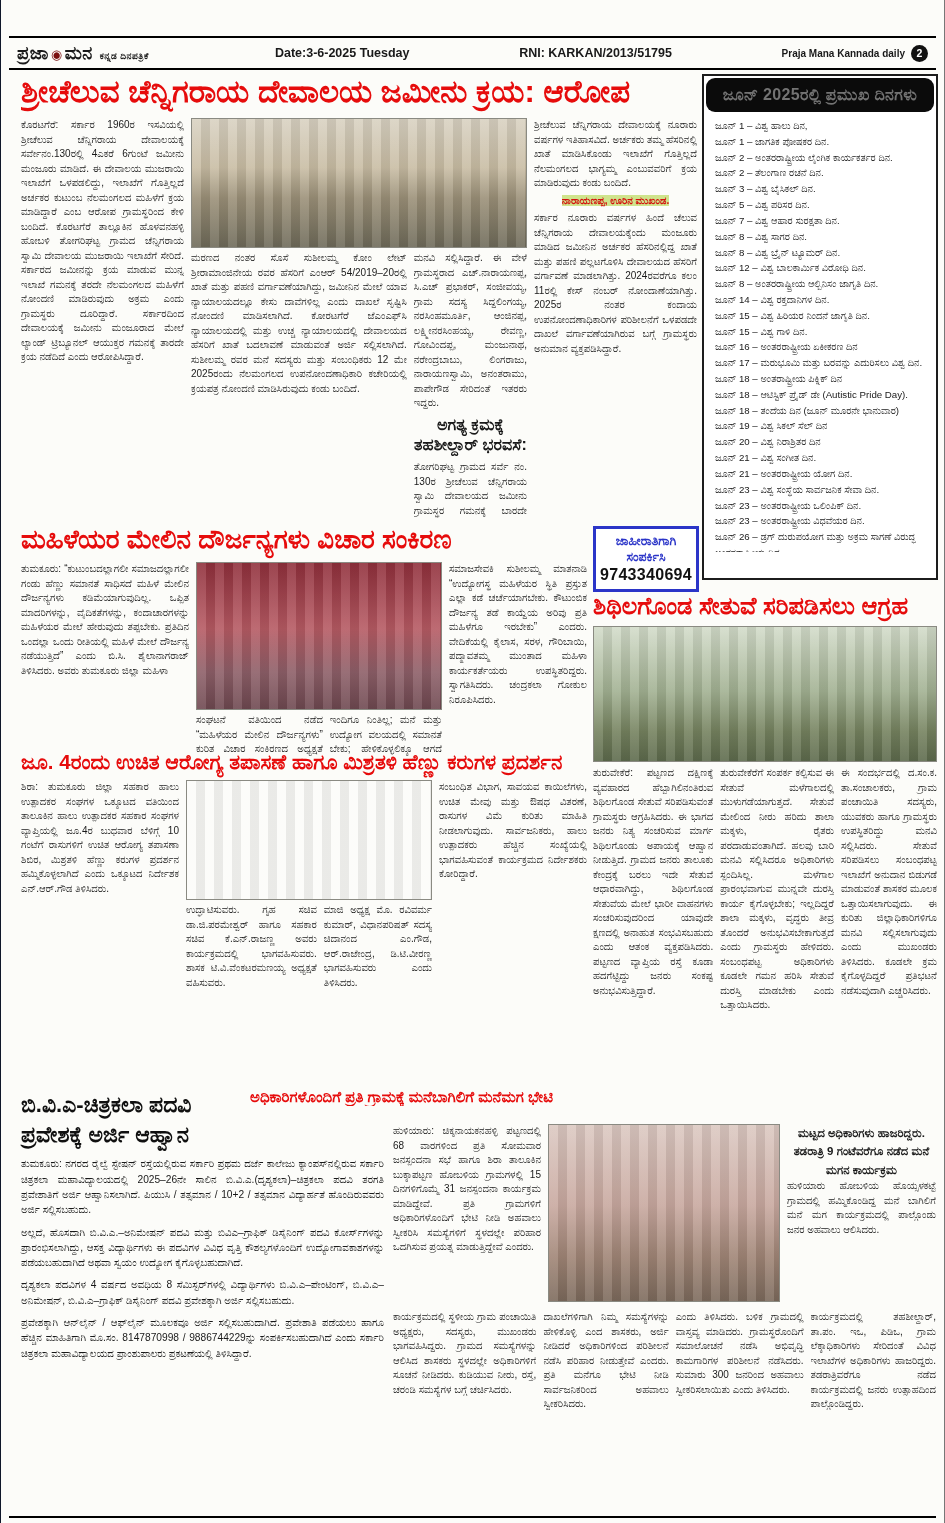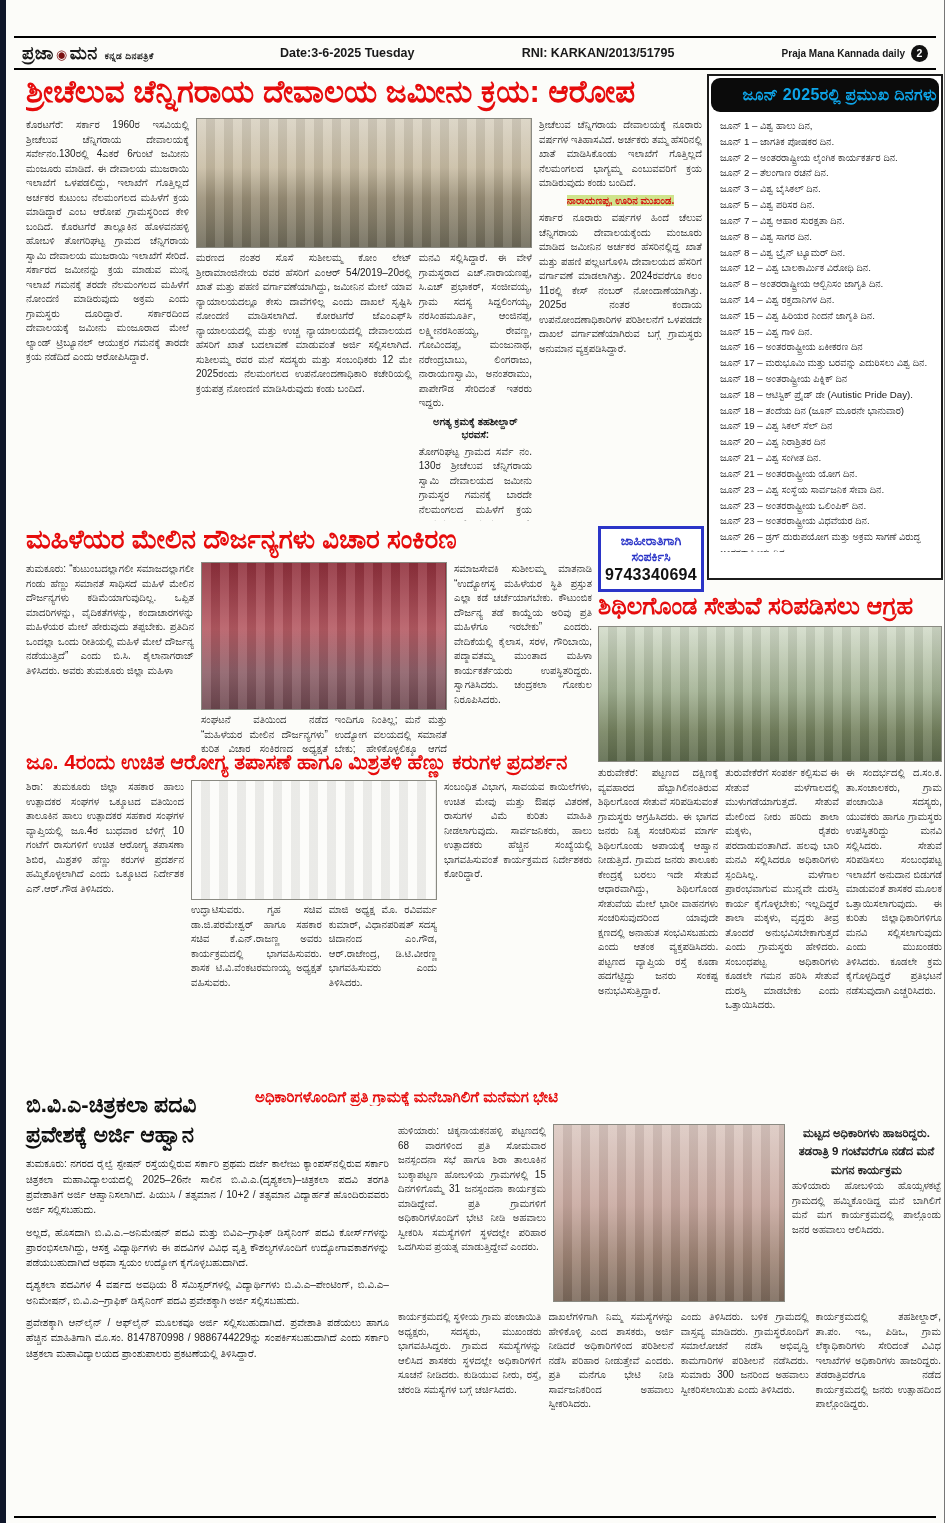--- a/index.html
+++ b/index.html
@@ -1,19 +1,19 @@
 <!DOCTYPE html>
 <html><head>
 <meta charset="utf-8">
 <style>
   *{margin:0;padding:0;box-sizing:border-box}
   html,body{background:#9a9a9a}
   .page{position:relative;width:945px;height:1523px;margin:0 auto;background:#fcfcf9;
         font-family:"Liberation Sans","DejaVu Sans",sans-serif;color:#191919;overflow:hidden;
-        border-left:6px solid #0f172a;border-right:1px solid #777}
+        border-left:1px solid #0f172a;border-right:1px solid #777}
   
   .hdr{position:absolute;left:8px;right:8px;top:36px;height:34px;border-top:2px solid #000;
        border-bottom:2.5px solid #000;display:flex;align-items:center;padding:0 8px;gap:6px}
   .logo{font-weight:bold;font-size:18px;letter-spacing:.5px;display:flex;align-items:baseline;gap:2px}
   .logo .emblem{color:#7a1010;font-size:13px}
   .logo-sub{font-size:9px;font-weight:bold;margin-left:5px}
   .hdr-date{font-size:12.5px;font-weight:bold;margin-left:120px}
   .hdr-rni{font-size:12.5px;font-weight:bold;margin-left:auto;margin-right:auto}
   .hdr-name{font-size:10px;font-weight:bold;}
   .pageno{width:17px;height:17px;border-radius:50%;background:#111;color:#fff;font-size:10.5px;
@@ -23,27 +23,27 @@
   .col{font-size:10px;line-height:1.45;text-align:justify;overflow:hidden;word-break:break-word}
   .cols{display:flex;gap:7px}
   .photo{border:1px solid #8a8a82;position:relative;overflow:hidden}
   .photo:after{content:"";position:absolute;inset:0;
      background:repeating-linear-gradient(90deg,rgba(255,255,255,.10) 0 9px,rgba(0,0,0,.07) 9px 18px)}
   .ph1{background:linear-gradient(180deg,#d9d2c2 0%,#c9bda4 38%,#9b9078 62%,#6e6a59 100%)}
   .ph2{background:linear-gradient(180deg,#90303c 0%,#b65a63 45%,#8d5f68 75%,#6e4850 100%)}
   .ph3{background:linear-gradient(180deg,#d3dcca 0%,#a2b192 48%,#75825f 78%,#5d6a4c 100%)}
   .ph4{background:linear-gradient(180deg,#e3e8d4 0%,#becb a8 0%,#b9c8a2 50%,#8fa078 100%)}
   .ph5{background:linear-gradient(180deg,#dcc9c2 0%,#c9a9a0 45%,#a08576 75%,#7c6a5c 100%)}
-  .subhead{font-weight:bold;text-align:center;font-size:10px;margin:4px 0;line-height:1.3}
+  .subhead{font-weight:bold;text-align:center;font-size:16px;margin:4px 0;line-height:1.3}
   .hilite{background:#cfe48c;color:#d40f0f;font-weight:bold;display:inline}
   
   .sidebar{position:absolute;left:701px;top:74px;width:236px;height:506px;border:2px solid #1c1c1c;
            background:#fff;padding:2px}
-  .sb-title{background:#0b0b0b;color:#0ea5e9;border-radius:9px;font-size:16px;font-weight:bold;
-            text-align:right;padding:8px 2px;letter-spacing:.3px}
+  .sb-title{background:#0b0b0b;color:#737373;border-radius:9px;font-size:16px;font-weight:bold;
+            text-align:center;padding:8px 2px;letter-spacing:.3px}
   .sb-list{padding:6px 9px;font-size:9.7px;line-height:1.63;overflow:hidden;height:440px}
   
   .contact{position:absolute;left:592px;top:526px;width:106px;height:66px;border:3px solid #2b35c8;
            display:flex;flex-direction:column;align-items:center;justify-content:center;background:#fff}
   .contact .cl{color:#2b35c8;font-weight:bold;font-size:12.5px;line-height:1.25}
   .contact .ph{color:#111;font-weight:bold;font-size:16px;letter-spacing:.3px;margin-top:1px}
   
   .s1{position:absolute;left:20px;top:74px;width:676px;height:450px}
   .s1 .hl{font-size:31px;height:42px}
   .s2{position:absolute;left:20px;top:524px;width:566px;height:240px}

